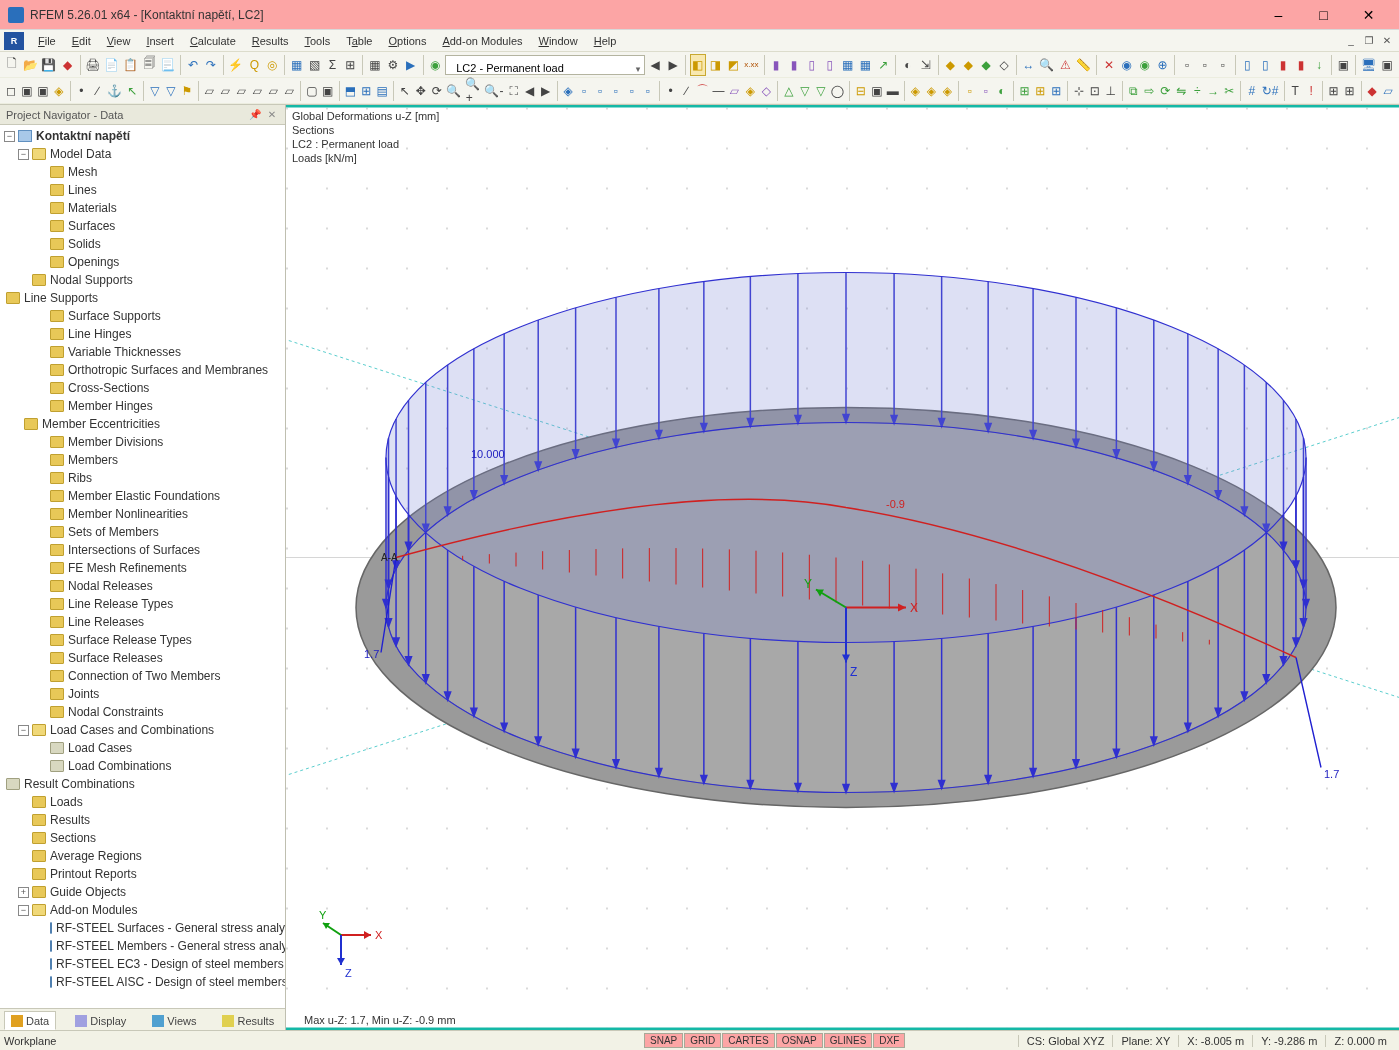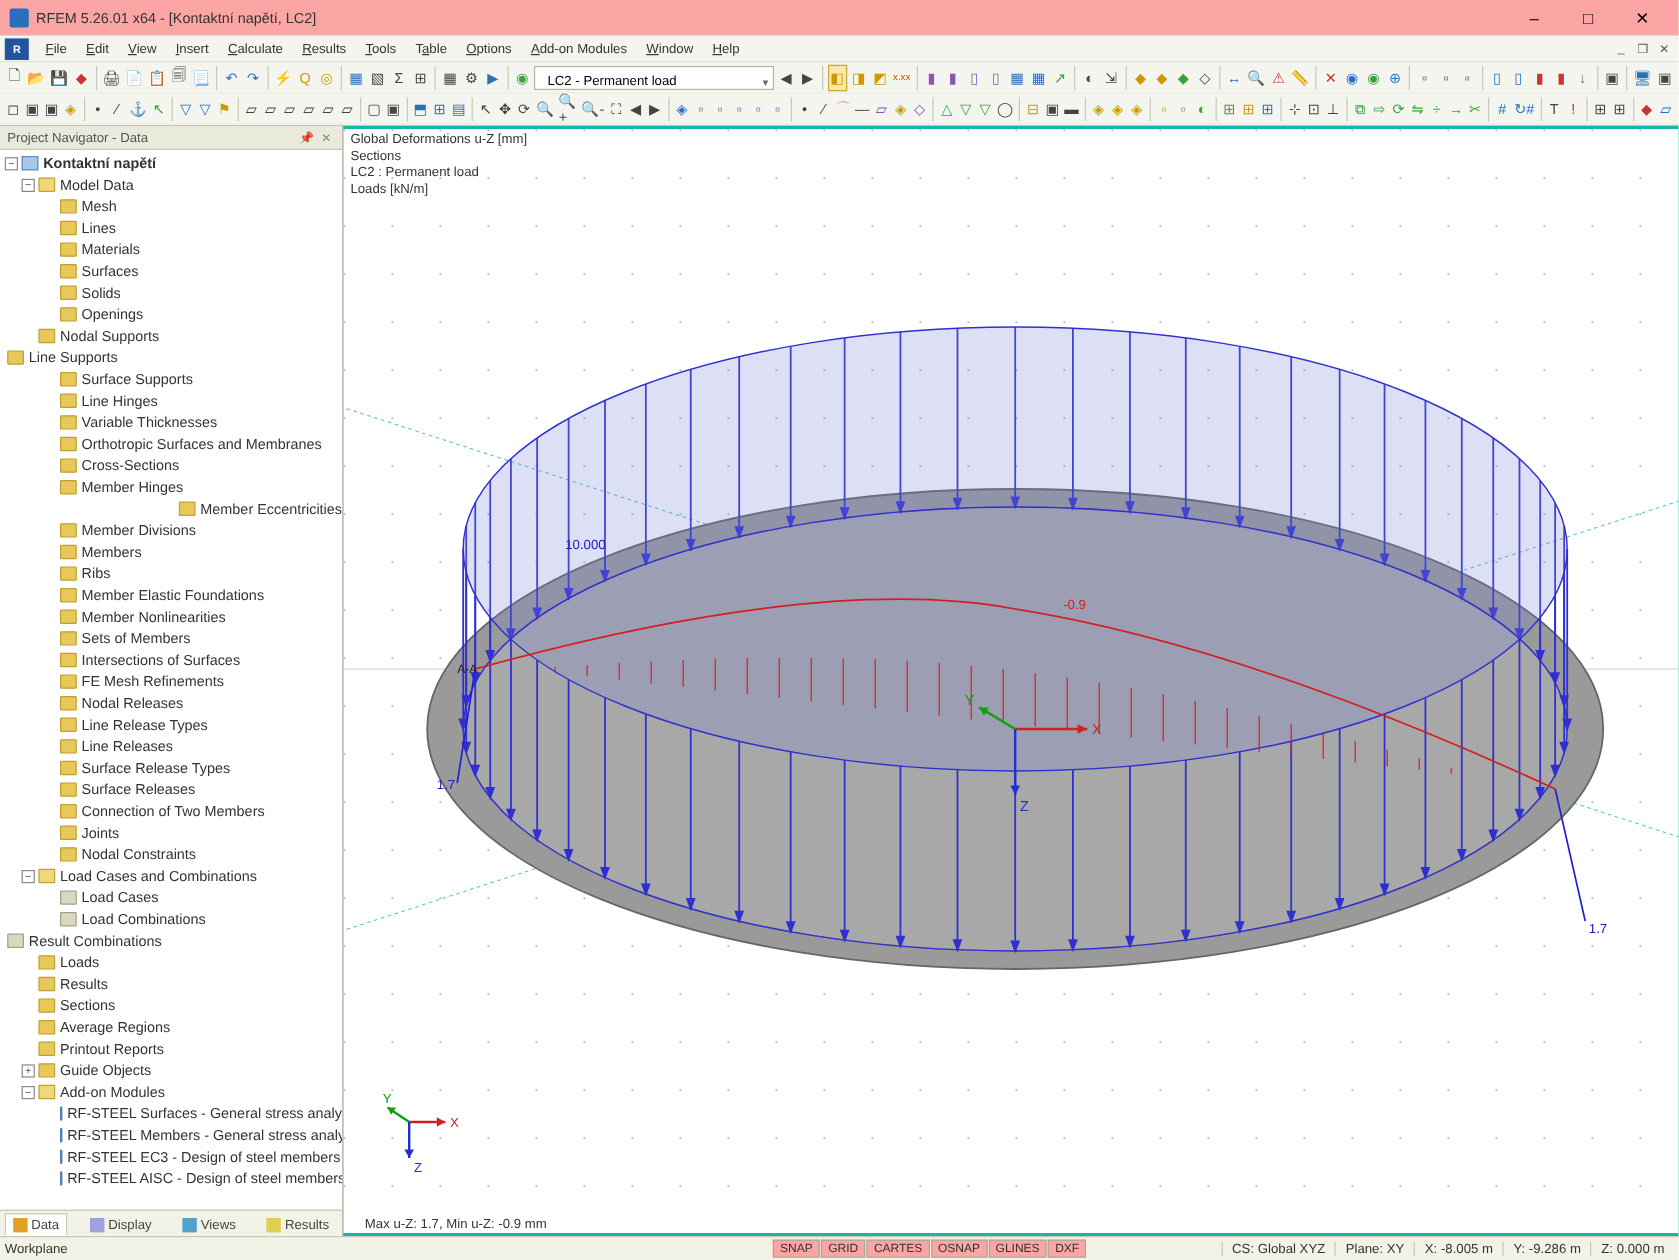--- a/index.html
+++ b/index.html
@@ -462,21 +462,21 @@
             <span class="tree-label">Orthotropic Surfaces and Membranes</span>
           </div>
           <div class="tree-item" style="padding-left: 50px;">
             <span class="tree-icon fld"></span>
             <span class="tree-label">Cross-Sections</span>
           </div>
           <div class="tree-item" style="padding-left: 50px;">
             <span class="tree-icon fld"></span>
             <span class="tree-label">Member Hinges</span>
           </div>
-          <div class="tree-item" style="padding-left: 24px; justify-content: flex-end;">
+          <div class="tree-item" style="padding-left: 24px;">
             <span class="tree-icon fld"></span>
             <span class="tree-label">Member Eccentricities</span>
           </div>
           <div class="tree-item" style="padding-left: 50px;">
             <span class="tree-icon fld"></span>
             <span class="tree-label">Member Divisions</span>
           </div>
           <div class="tree-item" style="padding-left: 50px;">
             <span class="tree-icon fld"></span>
             <span class="tree-label">Members</span>

